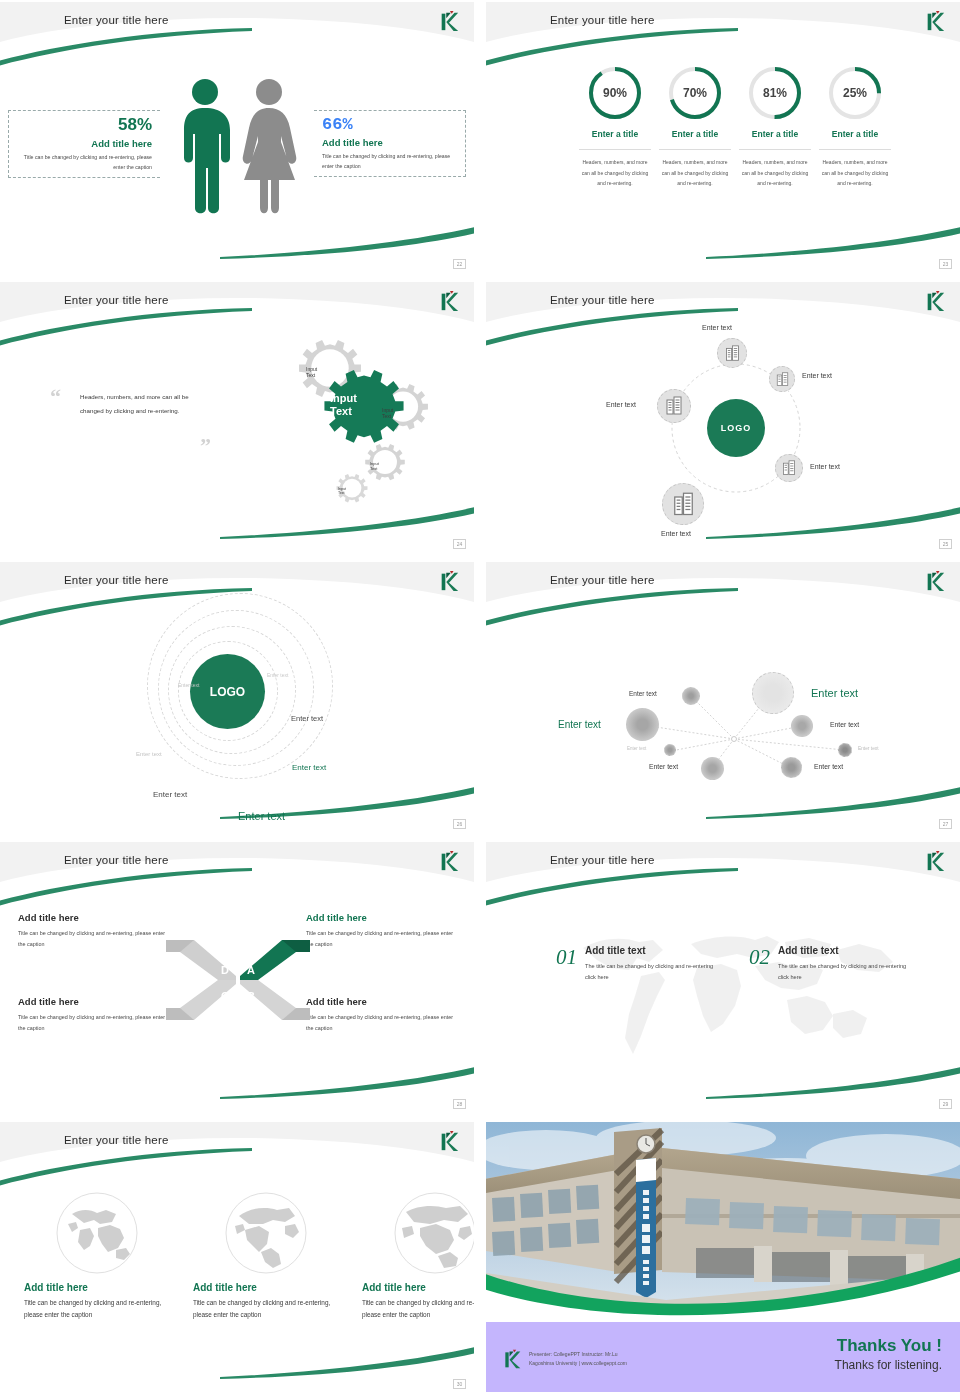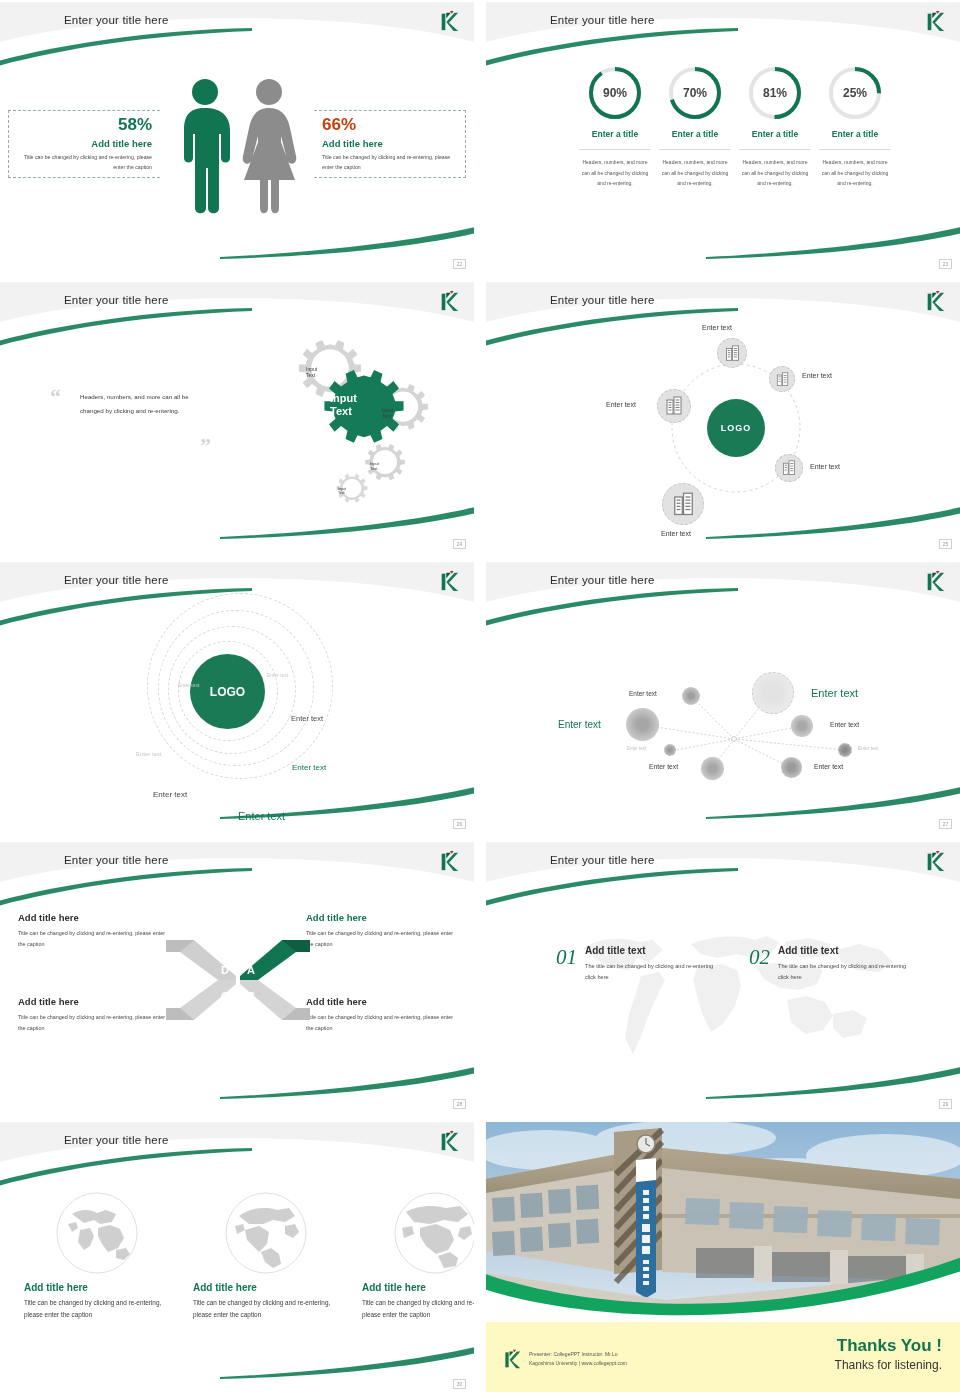--- a/index.html
+++ b/index.html
@@ -51,21 +51,21 @@
     width: 13px; height: 10px; border: 1px solid #cfcfcf;
     font-size: 5px; color: #9a9a9a; line-height: 9px; text-align: center;
     background: #fff; z-index: 7;
   }
   .body { position: absolute; left: 0; top: 46px; width: 100%; height: 224px; z-index: 5; }
 
   
   .s1-wrap { position: absolute; left: 0; top: 18px; width: 474px; height: 190px; }
   .s1-pct { font-size: 17px; font-weight: bold; }
   .s1-pct.m { color: #127552; }
-  .s1-pct.f { color: #c2410c; }
+  .s1-pct.f { color: #3b82f6; font-family: Liberation Mono, monospace; }
   .s1-t { font-size: 9.5px; font-weight: bold; color: #127552; margin-top: 3px; }
   .s1-d { font-size: 5.2px; color: #4b4b4b; line-height: 1.9; margin-top: 4px; }
   .s1-left { position: absolute; left: 8px; top: 44px; width: 152px; text-align: right;
              border-left: 1px dashed #9aa; border-top: 1px dashed #9aa; border-bottom: 1px dashed #9aa;
              padding: 4px 8px 4px 4px; }
   .s1-right { position: absolute; right: 8px; top: 44px; width: 152px; text-align: left;
              border-right: 1px dashed #9aa; border-top: 1px dashed #9aa; border-bottom: 1px dashed #9aa;
              padding: 4px 4px 4px 8px; }
   .s1-figs { position: absolute; left: 50%; top: 10px; transform: translateX(-50%); display: flex; gap: 6px; }
 
@@ -121,21 +121,21 @@
             font-family: "Liberation Serif", serif; }
   .s8-t { font-size: 10px; font-weight: bold; color: #2f2f2f; }
   .s8-d { font-size: 5.6px; color: #4a4a4a; line-height: 2.0; margin-top: 5px; }
 
   
   .g-col { width: 145px; }
   .g-t { font-size: 10px; font-weight: bold; color: #127552; margin-top: 6px; }
   .g-d { font-size: 6.4px; color: #3b3b3b; line-height: 1.9; margin-top: 4px; }
 
   
-  .s10 { position: relative; width: 474px; height: 270px; background: #fef9c3; overflow: hidden; }
+  .s10 { position: relative; width: 474px; height: 270px; background: #c4b5fd; overflow: hidden; }
   .photo { position: absolute; left: 0; top: 0; width: 474px; height: 200px; overflow: hidden; }
   .thanks-big { position: absolute; right: 18px; bottom: 36px; font-size: 17px;
                 font-weight: bold; color: #127552; }
   .thanks-sub { position: absolute; right: 18px; bottom: 20px; font-size: 12px; color: #333; }
   .s10-foot { position: absolute; left: 16px; bottom: 22px; display: flex; align-items: center; gap: 7px; }
   .s10-foot-txt { font-size: 5px; color: #555; line-height: 1.9; }
 </style>
 </head>
 <body>
 

